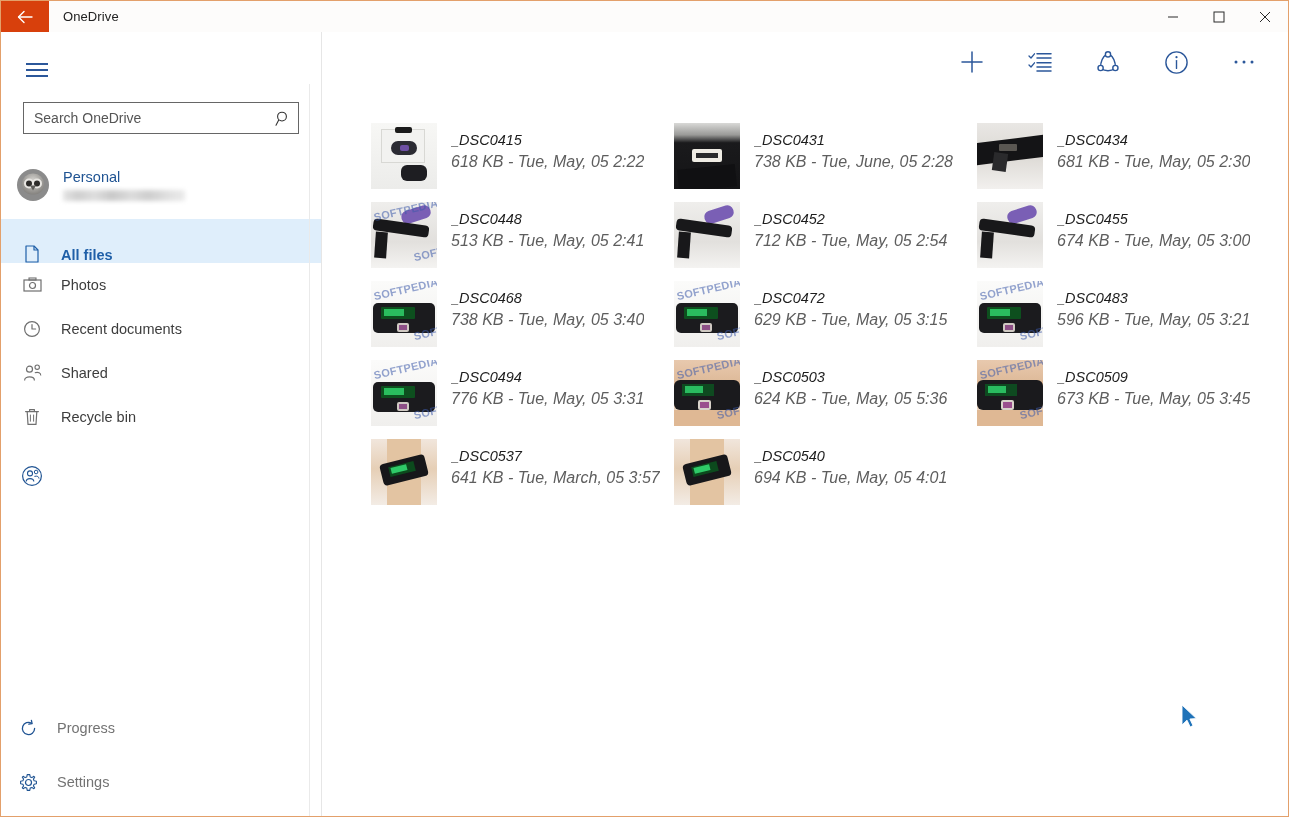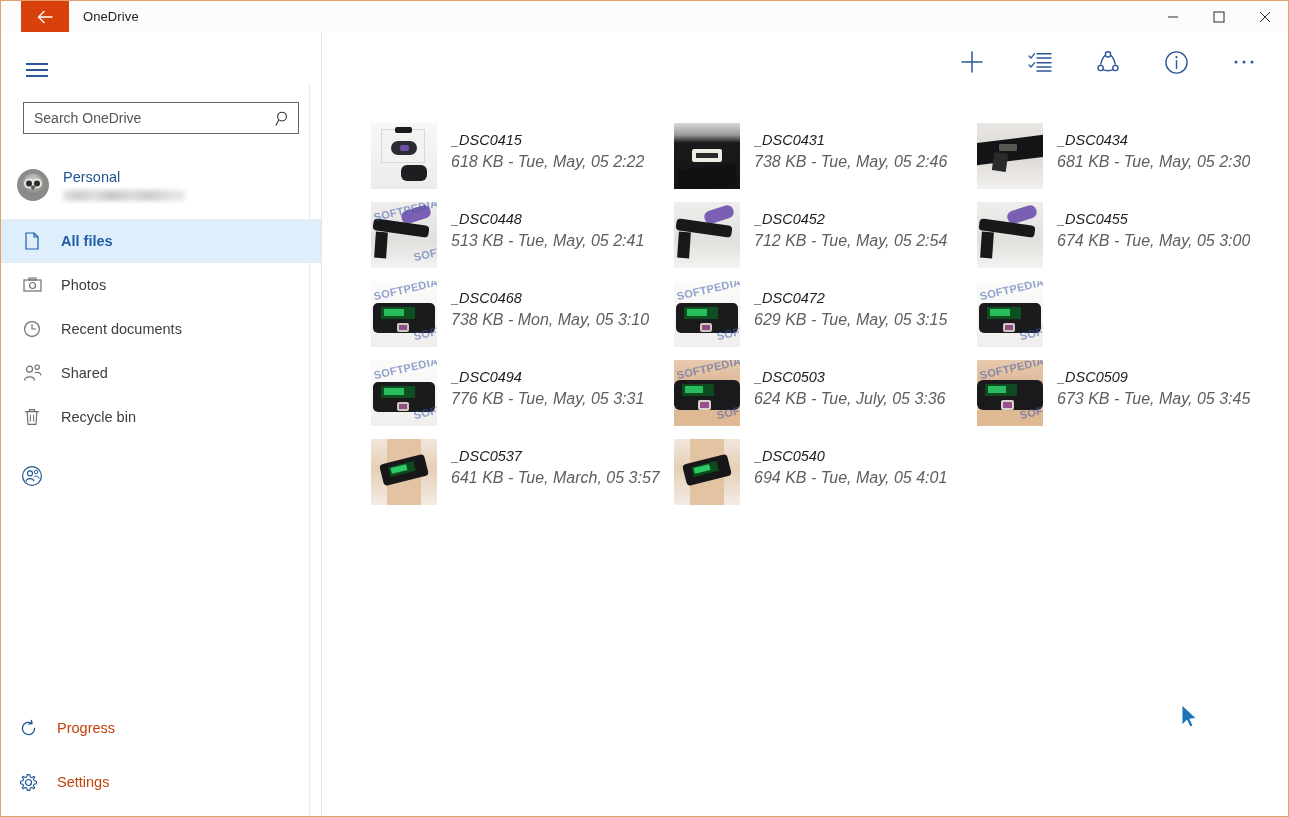--- a/index.html
+++ b/index.html
@@ -23,21 +23,20 @@
 
   
   .titlebar {
     position: absolute;
     top: 0; left: 0;
     width: 1287px;
     height: 31px;
     background: #fdfcfb;
     display: flex;
     align-items: stretch;
-    padding-left: 20px;
   }
   .back-btn {
     width: 48px;
     height: 31px;
     background: #d8400c;
     display: flex;
     align-items: center;
     justify-content: center;
     cursor: pointer;
   }
@@ -187,20 +186,21 @@
     height: 44px;
     padding-left: 20px;
     cursor: pointer;
     color: #3d3d3d;
     font-size: 14.5px;
   }
   .nav-item.active {
     background: #dfeefb;
     color: #1f5fa8;
     font-weight: bold;
+    align-items: flex-end;
   }
   .nav-item .nav-ico {
     width: 22px;
     flex: 0 0 22px;
     display: flex;
     align-items: center;
     justify-content: center;
     color: #6f6f6f;
   }
   .nav-item.active .nav-ico { color: #1f5fa8; }
@@ -216,21 +216,21 @@
     font-size: 12.5px;
     color: #646464;
     margin-top: 2px;
   }
   .nav-stack { margin-left: 18px; display: flex; flex-direction: column; }
 
   .sidebar-bottom {
     margin-top: auto;
     padding-bottom: 8px;
   }
-  .sidebar-bottom .nav-item { color: #c2410c; padding-left: 16px; }
+  .sidebar-bottom .nav-item { color: #737373; padding-left: 16px; }
   .sidebar-bottom .nav-item .nav-ico { color: #205493; }
 
   
   .side-scroll {
     position: absolute;
     right: 8px; top: 52px;
     width: 7px;
     height: 740px;
   }
   .side-scroll .track { width: 1px; height: 100%; background: #eaeaea; margin: 0 auto; }
@@ -543,21 +543,21 @@
         <div class="file-item">
           <div class="thumb">
             <div class="tb-inner" style="background:linear-gradient(180deg,#d9d9d7 0%,#9a9a98 18%,#1a1a1c 30%,#141416 100%)">
               <div style="position:absolute;left:18px;top:26px;width:30px;height:13px;background:#efece4;border-radius:2px"></div>
               <div style="position:absolute;left:22px;top:30px;width:22px;height:5px;background:#2a2a2c"></div>
               <div style="position:absolute;left:4px;top:44px;width:58px;height:22px;background:#101012;transform:rotate(-6deg)"></div>
             </div>
           </div>
           <div class="file-meta">
             <div class="file-name">_DSC0431</div>
-            <div class="file-sub">738 KB - Tue, May, 05 2:46</div>
+            <div class="file-sub">738 KB - Tue, June, 05 2:28</div>
           </div>
         </div>
         <div class="file-item">
           <div class="thumb">
             <div class="tb-inner" style="background:linear-gradient(180deg,#e9e7e4 0%,#dcd9d4 48%,#f2f0ee 100%)">
               <div style="position:absolute;left:-4px;top:16px;width:74px;height:22px;background:#141416;transform:rotate(-7deg)"></div>
               <div style="position:absolute;left:22px;top:21px;width:18px;height:7px;background:#5a5752;border-radius:1px"></div>
               <div style="position:absolute;left:16px;top:30px;width:14px;height:18px;background:#2a2a2c;transform:rotate(8deg)"></div>
             </div>
           </div>
@@ -613,21 +613,21 @@
               <div style="position:absolute;left:2px;top:22px;width:62px;height:30px;background:#1b1b1e;border-radius:5px"></div>
               <div style="position:absolute;left:10px;top:26px;width:34px;height:12px;background:#0d4f1e;border-radius:1px"></div>
               <div style="position:absolute;left:13px;top:28px;width:20px;height:7px;background:#30d06a;opacity:.85"></div>
               <div style="position:absolute;left:26px;top:42px;width:12px;height:9px;background:#8d4f86;border:2px solid #cfc9c2;border-radius:2px"></div>
             </div>
             <div class="wm" style="left: 2px; top: 2px; font-size: 11px;">SOFTPEDIA</div>
             <div class="wm" style="left: 42px; top: 42px; font-size: 11px;">SOFTPEDIA</div>
           </div>
           <div class="file-meta">
             <div class="file-name">_DSC0468</div>
-            <div class="file-sub">738 KB - Mon, May, 05 3:10</div>
+            <div class="file-sub">738 KB - Tue, May, 05 3:40</div>
           </div>
         </div>
         <div class="file-item">
           <div class="thumb">
             <div class="tb-inner" style="background:linear-gradient(180deg,#fbfbfa 0%,#f0efed 100%)">
               <div style="position:absolute;left:2px;top:22px;width:62px;height:30px;background:#1b1b1e;border-radius:5px"></div>
               <div style="position:absolute;left:10px;top:26px;width:34px;height:12px;background:#0d4f1e;border-radius:1px"></div>
               <div style="position:absolute;left:13px;top:28px;width:20px;height:7px;background:#30d06a;opacity:.85"></div>
               <div style="position:absolute;left:26px;top:42px;width:12px;height:9px;background:#8d4f86;border:2px solid #cfc9c2;border-radius:2px"></div>
             </div>
@@ -642,20 +642,24 @@
         <div class="file-item">
           <div class="thumb">
             <div class="tb-inner" style="background:linear-gradient(180deg,#fbfbfa 0%,#f0efed 100%)">
               <div style="position:absolute;left:2px;top:22px;width:62px;height:30px;background:#1b1b1e;border-radius:5px"></div>
               <div style="position:absolute;left:10px;top:26px;width:34px;height:12px;background:#0d4f1e;border-radius:1px"></div>
               <div style="position:absolute;left:13px;top:28px;width:20px;height:7px;background:#30d06a;opacity:.85"></div>
               <div style="position:absolute;left:26px;top:42px;width:12px;height:9px;background:#8d4f86;border:2px solid #cfc9c2;border-radius:2px"></div>
             </div>
             <div class="wm" style="left: 2px; top: 2px; font-size: 11px;">SOFTPEDIA</div>
             <div class="wm" style="left: 42px; top: 42px; font-size: 11px;">SOFTPEDIA</div>
+          </div>
+          <div class="file-meta">
+            <div class="file-name">_DSC0483</div>
+            <div class="file-sub">596 KB - Tue, May, 05 3:21</div>
           </div>
         </div>
         <div class="file-item">
           <div class="thumb">
             <div class="tb-inner" style="background:linear-gradient(180deg,#fbfbfa 0%,#f0efed 100%)">
               <div style="position:absolute;left:2px;top:22px;width:62px;height:30px;background:#1b1b1e;border-radius:5px"></div>
               <div style="position:absolute;left:10px;top:26px;width:34px;height:12px;background:#0d4f1e;border-radius:1px"></div>
               <div style="position:absolute;left:13px;top:28px;width:20px;height:7px;background:#30d06a;opacity:.85"></div>
               <div style="position:absolute;left:26px;top:42px;width:12px;height:9px;background:#8d4f86;border:2px solid #cfc9c2;border-radius:2px"></div>
             </div>
@@ -674,21 +678,21 @@
               <div style="position:absolute;left:8px;top:24px;width:32px;height:12px;background:#0e4a20"></div>
               <div style="position:absolute;left:11px;top:26px;width:18px;height:7px;background:#2fd06c;opacity:.85"></div>
               <div style="position:absolute;left:24px;top:40px;width:13px;height:10px;background:#9a4f8e;border:2px solid #d8d2ca;border-radius:2px"></div>
               <div style="position:absolute;left:0px;top:50px;width:66px;height:16px;background:#dfb894"></div>
             </div>
             <div class="wm" style="left: 2px; top: 2px; font-size: 11px;">SOFTPEDIA</div>
             <div class="wm" style="left: 42px; top: 42px; font-size: 11px;">SOFTPEDIA</div>
           </div>
           <div class="file-meta">
             <div class="file-name">_DSC0503</div>
-            <div class="file-sub">624 KB - Tue, July, 05 3:36</div>
+            <div class="file-sub">624 KB - Tue, May, 05 5:36</div>
           </div>
         </div>
         <div class="file-item">
           <div class="thumb">
             <div class="tb-inner" style="background:linear-gradient(180deg,#e8c9ae 0%,#dcb795 40%,#f0e6dc 100%)">
               <div style="position:absolute;left:0px;top:20px;width:66px;height:30px;background:#1a1a1d;border-radius:6px"></div>
               <div style="position:absolute;left:8px;top:24px;width:32px;height:12px;background:#0e4a20"></div>
               <div style="position:absolute;left:11px;top:26px;width:18px;height:7px;background:#2fd06c;opacity:.85"></div>
               <div style="position:absolute;left:24px;top:40px;width:13px;height:10px;background:#9a4f8e;border:2px solid #d8d2ca;border-radius:2px"></div>
               <div style="position:absolute;left:0px;top:50px;width:66px;height:16px;background:#dfb894"></div>

